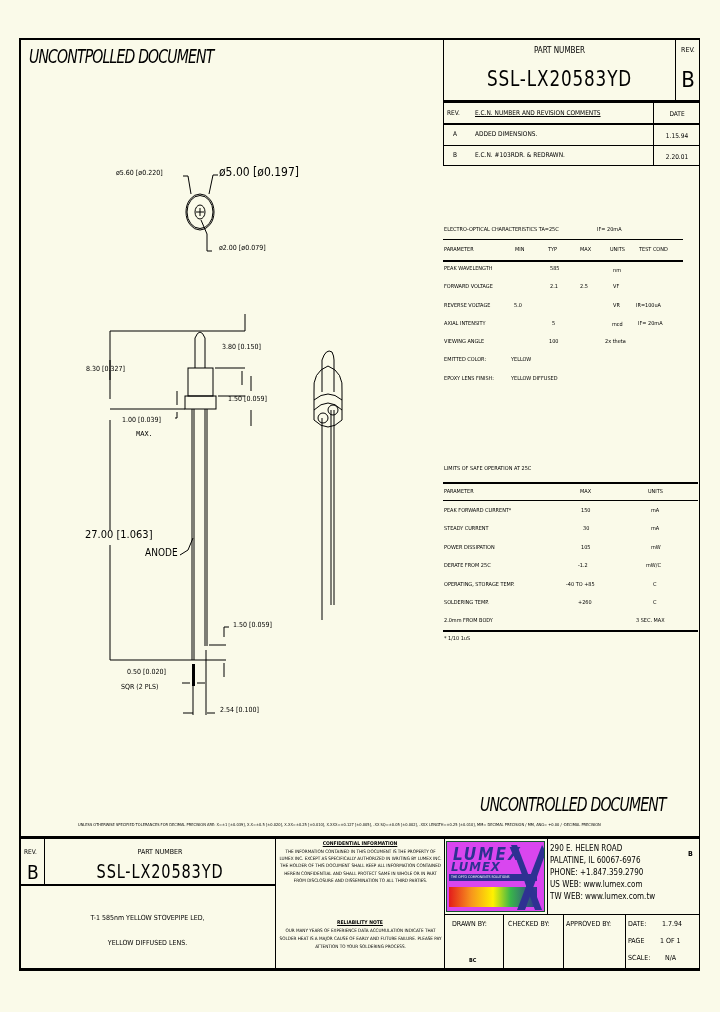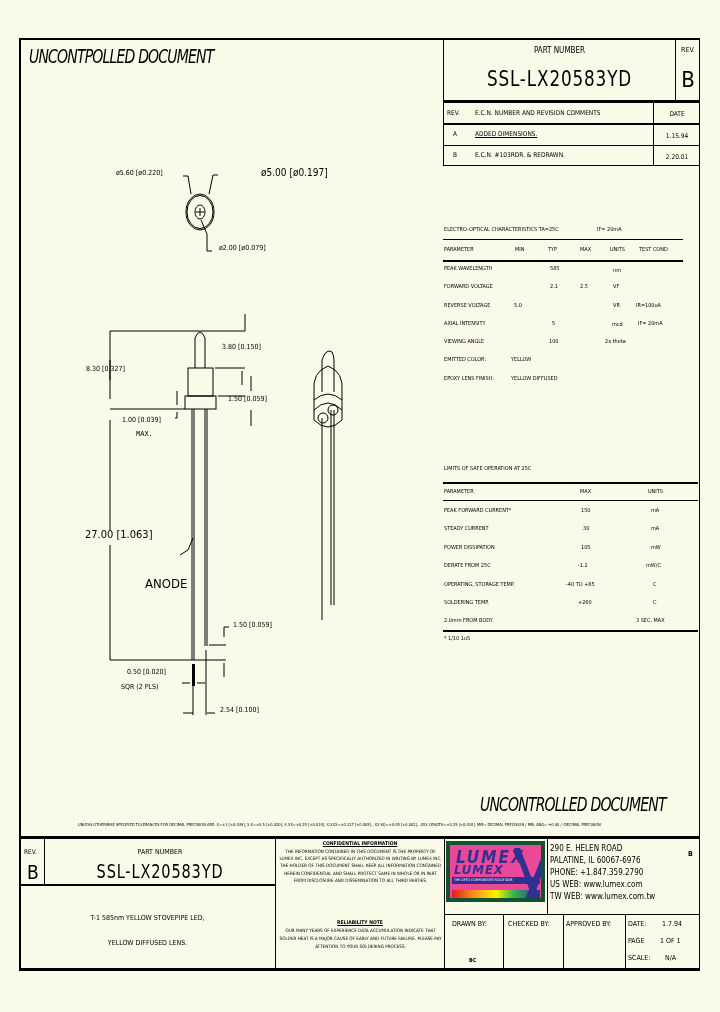--- a/index.html
+++ b/index.html
@@ -30,26 +30,26 @@
 <div class="cell" style="left:444px;top:62px;width:231px;height:32px;font-size:22px;letter-spacing:1px;transform:scaleX(0.85);">SSL-LX20583YD</div>
 <div class="cell" style="left:676px;top:43px;width:24px;height:14px;font-size:7px;">REV.</div>
 <div class="cell" style="left:676px;top:64px;width:24px;height:30px;font-size:22px;">B</div>
 
 <div class="hline thick" style="left:443px;top:100px;width:257px;"></div>
 <div class="box" style="left:443px;top:103px;width:257px;height:63px;border-top:0;"></div>
 <div class="hline" style="left:443px;top:123px;width:257px;height:2px;"></div>
 <div class="hline" style="left:443px;top:145px;width:257px;"></div>
 <div class="vline" style="left:653px;top:103px;height:63px;"></div>
 <div class="t small" style="left:447px;top:109px;">REV.</div>
-<div class="t small" style="left:475px;top:109px;">E.C.N. NUMBER AND REVISION COMMENTS</div>
+<div class="t small" style="left:475px;top:109px;text-decoration:underline;">E.C.N. NUMBER AND REVISION COMMENTS</div>
 <div class="cell small" style="left:654px;top:104px;width:46px;height:19px;font-size:6.5px;">DATE</div>
 
 <div>
   <div class="t small" style="left:453px;top:130px;">A</div>
-  <div class="t small" style="left:475px;top:130px;text-decoration:underline;">ADDED DIMENSIONS.</div>
+  <div class="t small" style="left:475px;top:130px;">ADDED DIMENSIONS.</div>
   <div class="cell small" style="left:654px;top:126px;width:46px;height:19px;font-size:6.5px;">1.15.94</div>
 </div>
 <div>
   <div class="t small" style="left:453px;top:151px;">B</div>
   <div class="t small" style="left:475px;top:151px;">E.C.N. #103RDR. &amp; REDRAWN.</div>
   <div class="cell small" style="left:654px;top:147px;width:46px;height:19px;font-size:6.5px;">2.20.01</div>
 </div>
 
 <div>
   <div class="t tiny" style="left:444px;top:227px;font-size:5.5px;">ELECTRO-OPTICAL CHARACTERISTICS TA=25C</div>
@@ -205,29 +205,29 @@
     <line x1="322" y1="418" x2="322" y2="620"></line>
     <line x1="331" y1="410" x2="331" y2="605"></line>
     <line x1="334" y1="410" x2="334" y2="605"></line>
   </g>
   <g fill="#000">
     <rect x="192" y="664" width="3" height="22"></rect>
   </g>
 </svg>
 
 <div class="t tiny" style="left:116px;top:171px;font-size:7px;">ø5.60 [ø0.220]</div>
-<div class="t tiny" style="left:219px;top:170px;font-size:10px;margin-left:42px;">ø5.00 [ø0.197]</div>
+<div class="t tiny" style="left:219px;top:170px;font-size:12px;">ø5.00 [ø0.197]</div>
 <div class="t tiny" style="left:219px;top:246px;font-size:7px;">ø2.00 [ø0.079]</div>
 <div class="t tiny" style="left:222px;top:345px;font-size:7px;">3.80 [0.150]</div>
 <div class="t tiny" style="left:86px;top:367px;font-size:7px;">8.30 [0.327]</div>
 <div class="t tiny" style="left:228px;top:397px;font-size:7px;">1.50 [0.059]</div>
 <div class="t tiny" style="left:122px;top:418px;font-size:7px;">1.00 [0.039]</div>
 <div class="t tiny" style="left:136px;top:432px;font-size:7px;font-family:Liberation Mono, monospace;">MAX.</div>
 <div class="t tiny" style="left:85px;top:532px;font-size:11px;">27.00 [1.063]</div>
-<div class="t tiny" style="left:145px;top:550px;font-size:13px;margin-top:31px;">ANODE</div>
+<div class="t tiny" style="left:145px;top:550px;font-size:10px;">ANODE</div>
 <div class="t tiny" style="left:233px;top:623px;font-size:7px;">1.50 [0.059]</div>
 <div class="t tiny" style="left:127px;top:670px;font-size:7px;">0.50 [0.020]</div>
 <div class="t tiny" style="left:121px;top:685px;font-size:7px;text-align:center;">SQR (2 PLS)</div>
 <div class="t tiny" style="left:220px;top:708px;font-size:7px;">2.54 [0.100]</div>
 
 <div class="t ital" style="left:480px;top:792px;font-size:19px;line-height:24px;letter-spacing:-1px;transform:scaleX(0.82);transform-origin:left top;">UNCONTROLLED DOCUMENT</div>
 <div class="t" style="left:78px;top:822px;font-size:4px;line-height:6px;width:620px;overflow:hidden;">UNLESS OTHERWISE SPECIFIED TOLERANCES FOR DECIMAL PRECISION ARE: X=±1 [±0.039], X.X=±0.5 [±0.020], X.XX=±0.25 [±0.010], X.XXX=±0.127 [±0.005], .XX SQ=±0.05 [±0.002], .XXX LENGTH=±0.25 [±0.010], MM= DECIMAL PRECISION / MM, ANG= +0.00 / -DECIMAL PRECISION</div>
 
 <div class="hline thick" style="left:19px;top:836px;width:681px;"></div>
 <div class="vline" style="left:44px;top:838px;height:47px;"></div>
@@ -245,21 +245,21 @@
 <div class="cell" style="left:45px;top:846px;width:230px;height:12px;font-size:7px;">PART NUMBER</div>
 <div class="cell" style="left:45px;top:860px;width:230px;height:22px;font-size:19px;transform:scaleX(0.85);letter-spacing:1px;">SSL-LX20583YD</div>
 <div class="cell" style="left:20px;top:912px;width:255px;height:12px;font-size:7px;">T-1 585nm YELLOW STOVEPIPE LED,</div>
 <div class="cell" style="left:20px;top:937px;width:255px;height:12px;font-size:7px;">YELLOW DIFFUSED LENS.</div>
 
 <div class="cell" style="left:276px;top:839px;width:168px;height:8px;font-size:5px;text-decoration:underline;font-weight:bold;">CONFIDENTIAL INFORMATION</div>
 <div style="position:absolute;left:279px;top:848px;width:163px;font-size:4.6px;line-height:7.2px;text-align:center;">THE INFORMATION CONTAINED IN THIS DOCUMENT IS THE PROPERTY OF LUMEX INC. EXCEPT AS SPECIFICALLY AUTHORIZED IN WRITING BY LUMEX INC. THE HOLDER OF THIS DOCUMENT SHALL KEEP ALL INFORMATION CONTAINED HEREIN CONFIDENTIAL AND SHALL PROTECT SAME IN WHOLE OR IN PART FROM DISCLOSURE AND DISSEMINATION TO ALL THIRD PARTIES.</div>
 <div class="cell" style="left:276px;top:918px;width:168px;height:8px;font-size:5px;text-decoration:underline;font-weight:bold;">RELIABILITY NOTE</div>
 <div style="position:absolute;left:279px;top:927px;width:163px;font-size:4.6px;line-height:8px;text-align:center;">OUR MANY YEARS OF EXPERIENCE DATA ACCUMULATION INDICATE THAT SOLDER HEAT IS A MAJOR CAUSE OF EARLY AND FUTURE FAILURE. PLEASE PAY ATTENTION TO YOUR SOLDERING PROCESS.</div>
 
-<div style="position:absolute;left:446px;top:841px;width:99px;height:61px;border:4px solid #14532d;box-sizing:border-box;background:#ec4899;overflow:hidden;">
+<div style="position:absolute;left:446px;top:841px;width:99px;height:71px;border:1px solid #14532d;box-sizing:border-box;background:#d946ef;overflow:hidden;">
   <svg width="99" height="71" style="left:0;top:0;">
     <defs>
       <linearGradient id="rb" x1="0" y1="0" x2="1" y2="0">
         <stop offset="0" stop-color="#e31c1c"></stop>
         <stop offset="0.25" stop-color="#f7941d"></stop>
         <stop offset="0.5" stop-color="#fff200"></stop>
         <stop offset="0.7" stop-color="#39b54a"></stop>
         <stop offset="1" stop-color="#2e3192"></stop>
       </linearGradient>
     </defs>

